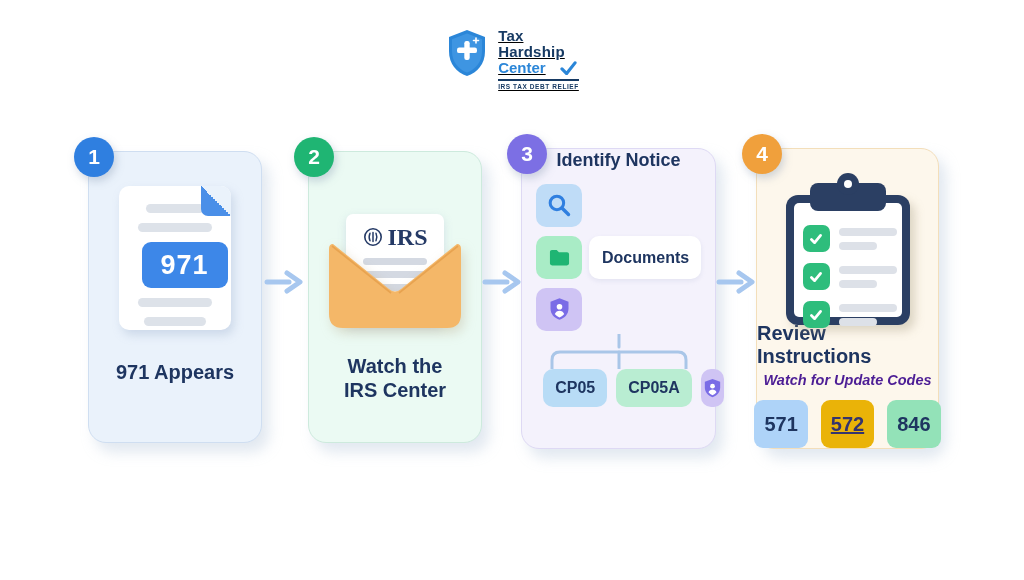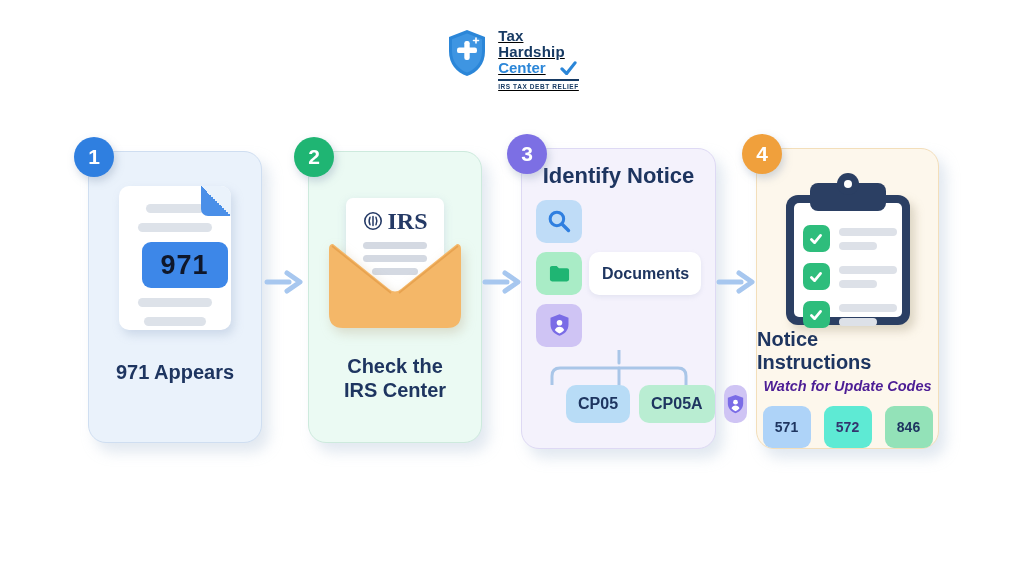--- a/index.html
+++ b/index.html
@@ -31,63 +31,63 @@
   .arrow { position:absolute; top:268px; width:42px; height:28px; }
   .arrow1 { left:264px; } .arrow2 { left:482px; } .arrow3 { left:716px; }
 
   .card-label { text-align:center; font-size:20px; font-weight:bold; color:#1e3560; line-height:24px; }
 
   
   .doc { position:relative; width:112px; height:144px; margin-top:34px; background:#fff; border-radius:10px; box-shadow:3px 5px 10px rgba(150,170,200,.35); padding-top:18px; display:flex; flex-direction:column; align-items:center; gap:10px; }
   .doc-fold { position:absolute; top:0; right:0; width:30px; height:30px; background:linear-gradient(225deg,#eaf2fb 0 50%,#4a8fe8 50% 100%); border-radius:0 10px 0 7px; }
   .doc-line { height:9px; border-radius:5px; background:#dde2e9; }
   .dl1 { width:58px; } .dl2 { width:74px; } .dl3 { width:74px; } .dl4 { width:62px; }
-  .doc-code { width:86px; height:46px; background:#3d87e8; border-radius:9px; color:#0f172a; font-size:27px; font-weight:bold; display:flex; align-items:center; justify-content:center; letter-spacing:1px;margin-left:19px; }
+  .doc-code { width:86px; height:46px; background:#3d87e8; border-radius:9px; color:#ffffff; font-size:27px; font-weight:bold; display:flex; align-items:center; justify-content:center; letter-spacing:1px;margin-left:19px; }
   .card1 .card-label { margin-top:30px; }
 
   
   .envelope { position:relative; width:132px; height:130px; margin-top:46px; }
-  .letter { position:absolute; left:50%; transform:translateX(-50%); top:0; width:98px; height:112px; background:#fff; border-radius:7px; box-shadow:0 3px 8px rgba(150,170,200,.3); display:flex; flex-direction:column; align-items:center; padding-top:11px; gap:6px; }
+  .letter { position:absolute; left:50%; transform:translateX(-50%); top:16px; width:98px; height:112px; background:#fff; border-radius:7px; box-shadow:0 3px 8px rgba(150,170,200,.3); display:flex; flex-direction:column; align-items:center; padding-top:11px; gap:6px; }
   .irs-row { display:flex; align-items:center; gap:3px; margin-bottom:3px; }
   .irs-text { font-family:"Liberation Serif","DejaVu Serif",serif; font-weight:bold; color:#253a66; font-size:24px; line-height:24px; }
   .letter-line { height:7px; border-radius:4px; background:#d4d9e2; }
   .ll1 { width:64px; } .ll2 { width:64px; } .ll3 { width:46px; }
   .env-front { position:absolute; bottom:0; left:0; width:132px; height:84px; filter:drop-shadow(3px 5px 6px rgba(170,150,110,.3)); }
   .card2 .card-label { margin-top:26px; }
 
   
-  .c3-title { margin-top:16px; text-align:center; font-size:22px; font-weight:bold; color:#1e3560; line-height:22px; }
+  .c3-title { text-align:center; font-size:18px; font-weight:bold; color:#1e3560; line-height:22px; }
   .c3-rows { margin-top:13px; display:flex; flex-direction:column; gap:9px; }
   .row { display:flex; gap:7px; height:43px; }
   .tile { width:46px; height:43px; border-radius:10px; display:flex; align-items:center; justify-content:center; flex:none; }
   .tile-blue { background:#bfdcf7; } .tile-green { background:#a9ecc6; } .tile-purple { background:#cfc4f4; }
   .pill { flex:1; background:#fff; border-radius:10px; display:flex; align-items:center; padding-left:13px; font-size:16px; font-weight:bold; color:#1e3560; box-shadow:0 2px 5px rgba(160,170,200,.2); }
   .connector { display:block; margin:3px auto 0; }
-  .c3-codes { display:flex; gap:9px;margin-left:30px; }
+  .c3-codes { display:flex; justify-content:center; gap:9px;margin-left:30px; }
   .code-pill { height:38px; border-radius:10px; display:flex; align-items:center; justify-content:center; font-weight:bold; font-size:16px; color:#1e3560; padding:0 12px; }
   .code-blue { background:#b8dcf6; } .code-green { background:#b9edd2; }
   .code-purple { background:#cfc4f4; width:52px; padding:0; }
 
   
   .clipboard { position:relative; width:124px; height:152px; margin-top:24px; }
   .clip-knob { position:absolute; top:0; left:50%; transform:translateX(-50%); width:22px; height:22px; border-radius:50%; background:#2b3f63; display:flex; align-items:center; justify-content:center; z-index:3; }
   .clip-knob-hole { width:8px; height:8px; border-radius:50%; background:#fff; }
   .clip-bar { position:absolute; top:10px; left:50%; transform:translateX(-50%); width:76px; height:28px; border-radius:8px; background:#2b3f63; z-index:2; }
   .clip-frame { position:absolute; top:22px; left:0; width:124px; height:130px; background:#2b3f63; border-radius:12px; box-shadow:5px 6px 10px rgba(160,150,120,.35); }
   .clip-paper { position:absolute; inset:8px; background:#fff; border-radius:5px; padding:22px 0 0 9px; display:flex; flex-direction:column; gap:11px; }
   .check-row { display:flex; align-items:center; gap:9px; }
   .checkbox { width:27px; height:27px; border-radius:7px; background:#2ebd7c; display:flex; align-items:center; justify-content:center; flex:none; }
   .check-lines { display:flex; flex-direction:column; gap:6px; }
   .check-line { height:8px; border-radius:4px; background:#dde1e8; }
   .cl-long { width:58px; } .cl-short { width:38px; }
   .c4-title { margin-top:15px; font-size:20px; font-weight:bold; color:#1e3560; }
   .c4-sub { margin-top:4px; font-size:14.5px; font-weight:bold; color:#4c1d95;font-style:italic; }
   .c4-codes { display:flex; gap:13px; margin-top:12px; }
-  .u-code { min-width:48px; height:42px; border-radius:9px; display:flex; align-items:center; justify-content:center; font-size:14px; font-weight:bold; color:#1e3560; padding:4px 10px; }
-  .u-blue { background:#aed3f8; } .u-purple { background:#5eead4; color:#34346e; } .u-green { background:#93e2b8; }
+  .u-code { min-width:48px; height:48px; border-radius:9px; display:flex; align-items:center; justify-content:center; font-size:20px; font-weight:bold; color:#1e3560; padding:4px 10px; }
+  .u-blue { background:#aed3f8; } .u-purple { background:#eab308; color:#34346e;text-decoration:underline; } .u-green { background:#93e2b8; }
 </style>
 </head>
 <body>
 
 <div class="canvas">
 
   <header class="brand">
     <svg class="brand-shield" viewBox="0 0 44 50">
       <path d="M22 2 L40 9 V23 C40 36 32.5 44.5 22 48 C11.5 44.5 4 36 4 23 V9 Z" fill="#2b86d8"></path>
       <path d="M22 5.5 L37 11.3 V23 C37 33.8 30.8 41.2 22 44.6 C13.2 41.2 7 33.8 7 23 V11.3 Z" fill="#3e95e2"></path>
@@ -140,21 +140,21 @@
         <div class="letter-line ll1"></div>
         <div class="letter-line ll2"></div>
         <div class="letter-line ll3"></div>
       </div>
       <svg class="env-front" viewBox="0 0 132 84">
         <path d="M4 0 L60 45 Q66 50 72 45 L128 0 Q132 0 132 5 L132 70 Q132 84 118 84 L14 84 Q0 84 0 70 L0 5 Q0 0 4 0 Z" fill="#f4b768"></path>
         <path d="M3 2 L62 49 M129 2 L70 49" fill="none" stroke="#e8a350" stroke-width="1.6"></path>
       </svg>
     </div>
     <div class="card-label">
-      <div>Check the</div>
+      <div>Watch the</div>
       <div>IRS Center</div>
     </div>
   </section>
 
   <svg class="arrow arrow2" viewBox="0 0 42 28">
     <line x1="3" y1="14" x2="25" y2="14" stroke="#a7c7ef" stroke-width="5" stroke-linecap="round"></line>
     <path d="M23 5 L36 14 L23 23" fill="none" stroke="#a7c7ef" stroke-width="5" stroke-linecap="round" stroke-linejoin="round"></path>
   </svg>
 
   <section class="card card3">
@@ -250,21 +250,21 @@
                 </svg>
             </div>
             <div class="check-lines">
                 <div class="check-line cl-long"></div>
                 <div class="check-line cl-short"></div>
               </div>
           </div>
         </div>
       </div>
     </div>
-    <div class="c4-title">Notice Instructions</div>
+    <div class="c4-title">Review Instructions</div>
     <div class="c4-sub">Watch for Update Codes</div>
     <div class="c4-codes">
       <div class="u-code u-blue">571</div>
       <div class="u-code u-purple">572</div>
       <div class="u-code u-green">846</div>
     </div>
   </section>
 
 </div>
 

